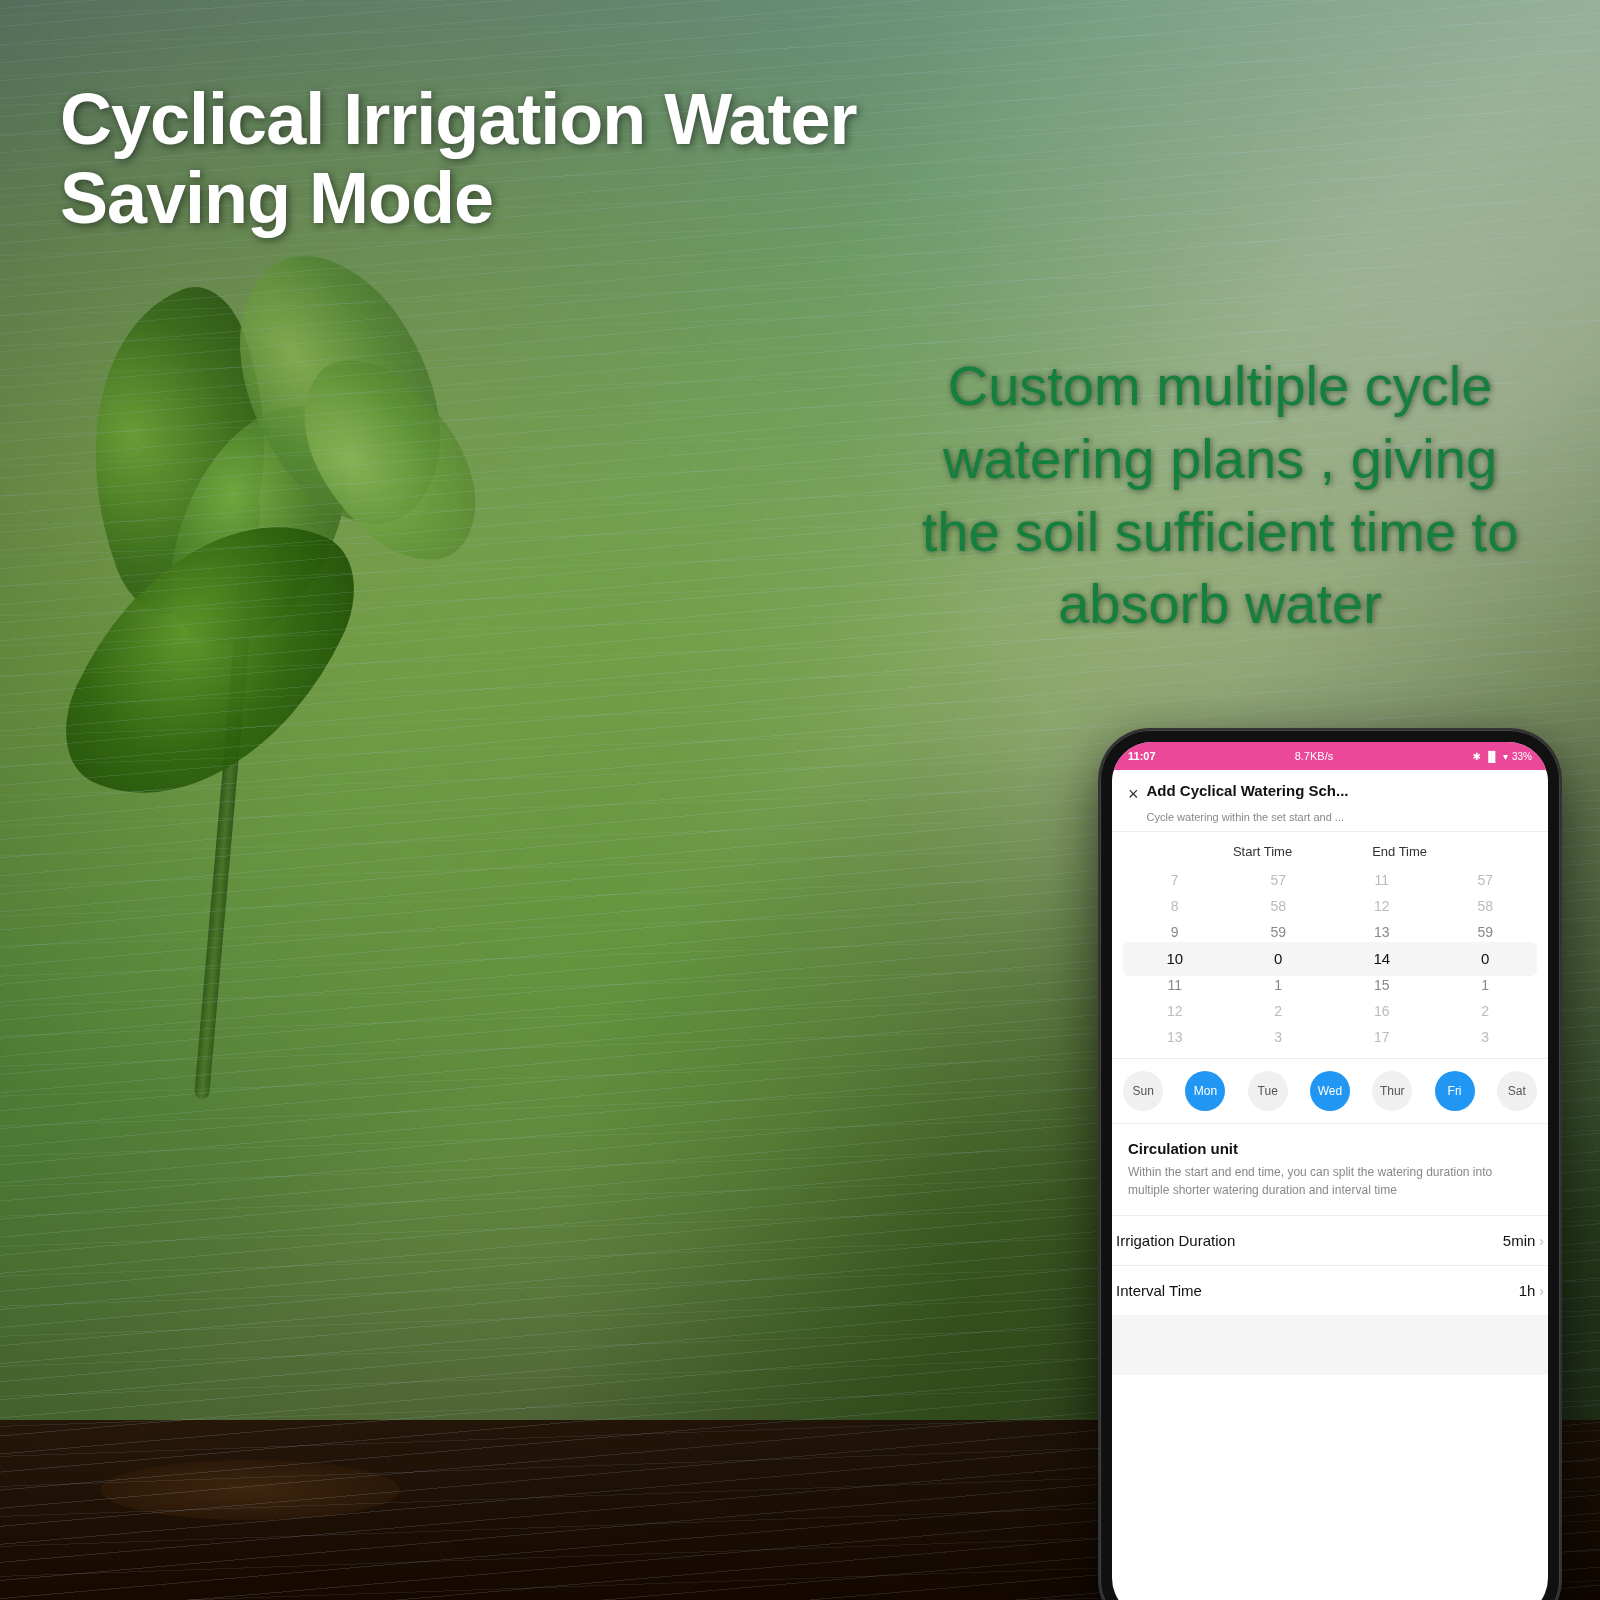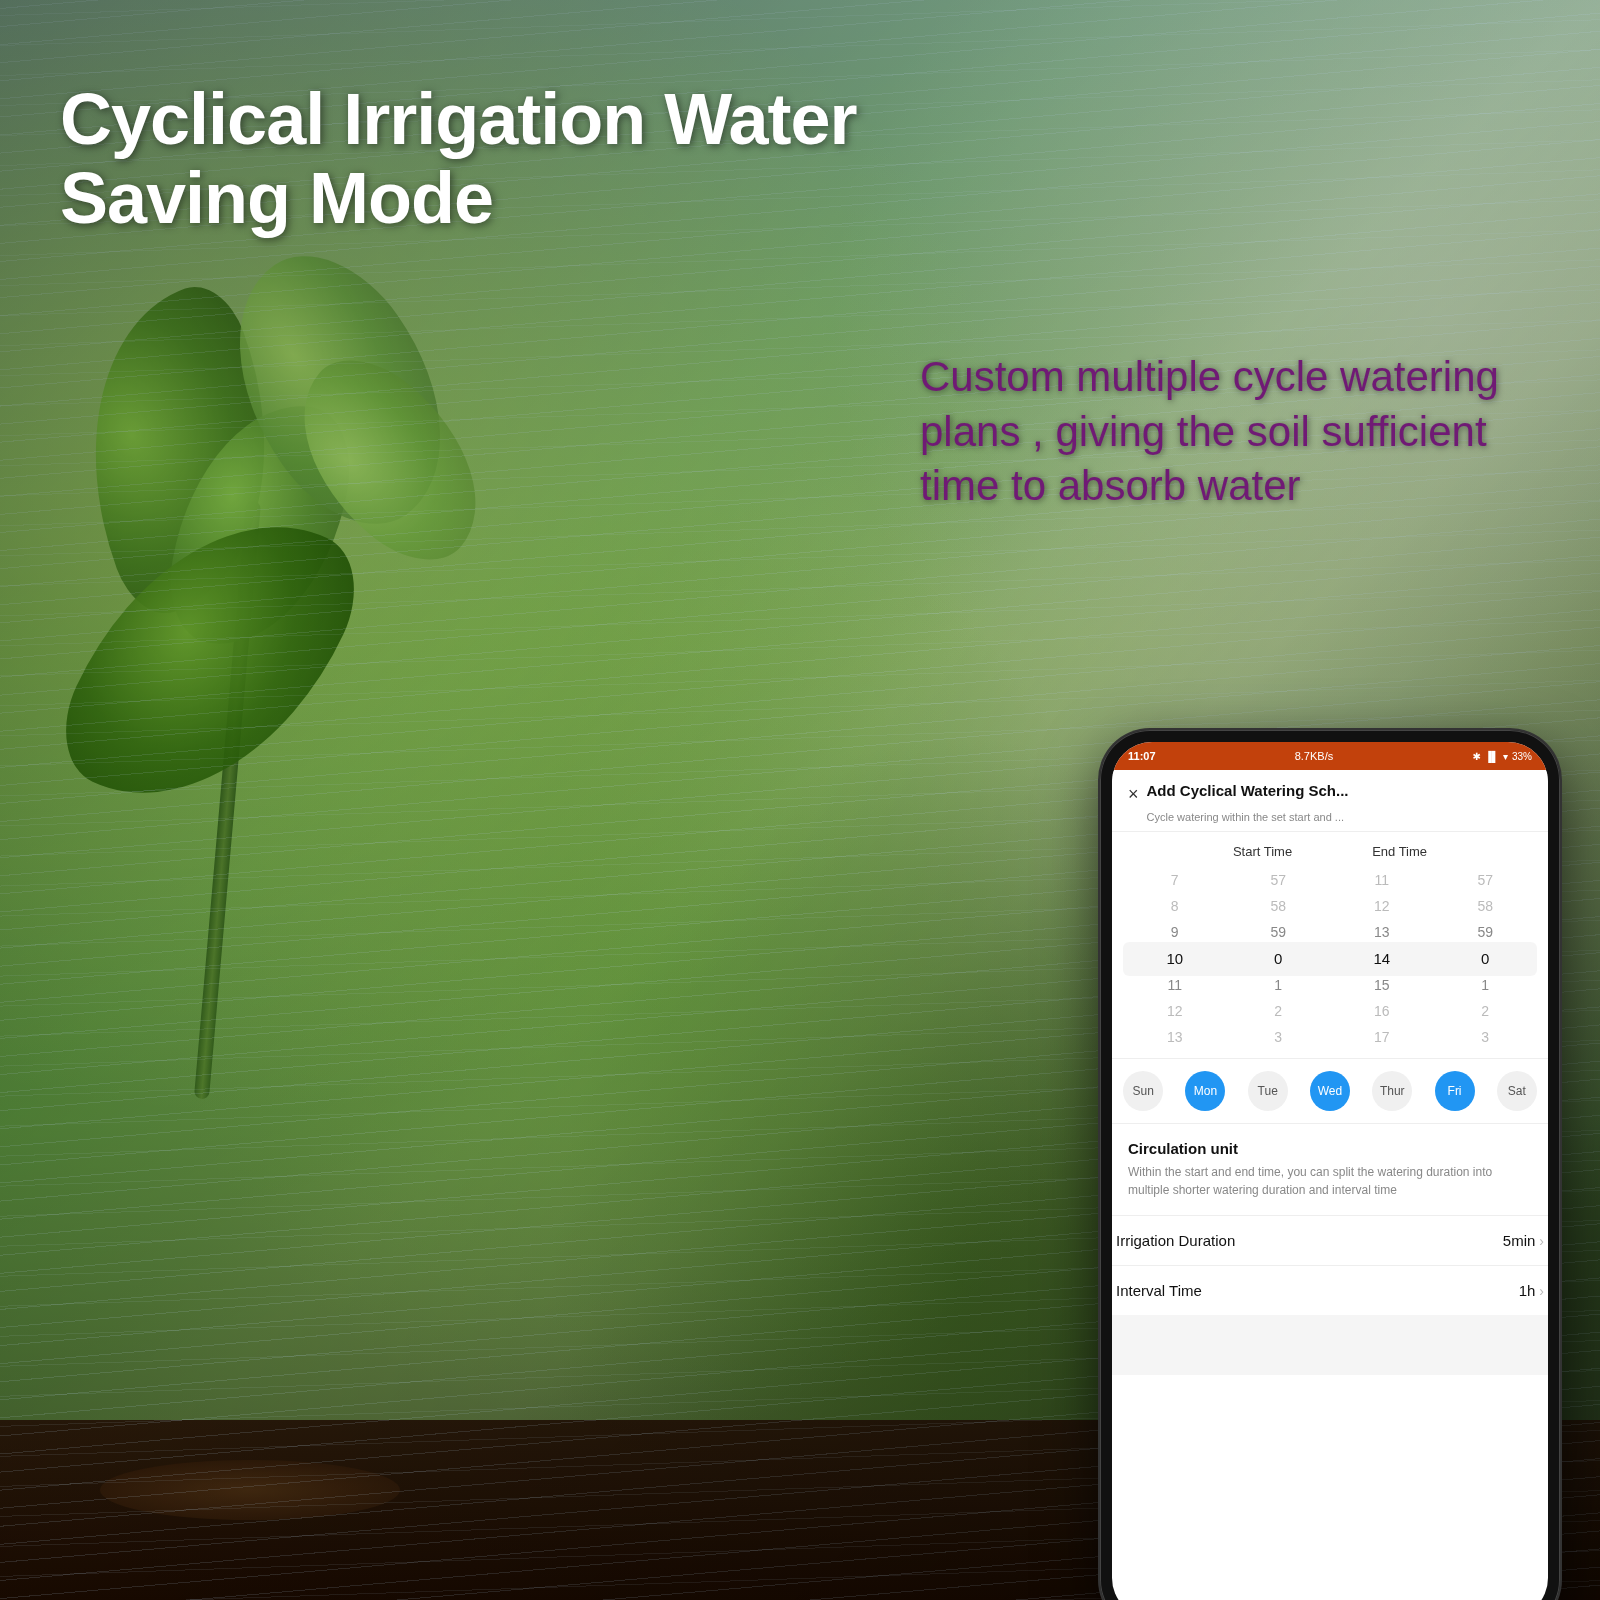--- a/index.html
+++ b/index.html
@@ -81,25 +81,25 @@
       line-height: 1.1;
       text-shadow: 2px 2px 8px rgba(0,0,0,0.5);
       letter-spacing: -1px;
     }
 
     .subtitle {
       position: absolute;
       top: 350px;
       right: 80px;
       width: 600px;
-      color: #701a75;
-      font-size: 42px;
+      color: #15803d;
+      font-size: 56px;
       font-weight: 400;
       line-height: 1.3;
-      text-align: left;
+      text-align: center;
       text-shadow: 1px 1px 6px rgba(0,0,0,0.5);
     }
 
     
     .phone-container {
       position: absolute;
       bottom: -30px;
       right: 40px;
       width: 460px;
       height: 900px;
@@ -122,21 +122,21 @@
       left: 12px;
       right: 12px;
       bottom: 12px;
       background: white;
       border-radius: 40px;
       overflow: hidden;
     }
 
     
     .status-bar {
-      background: #c2410c;
+      background: #ec4899;
       color: white;
       font-size: 11px;
       padding: 8px 16px;
       display: flex;
       justify-content: space-between;
       align-items: center;
       height: 28px;
     }
 
     .status-left {

